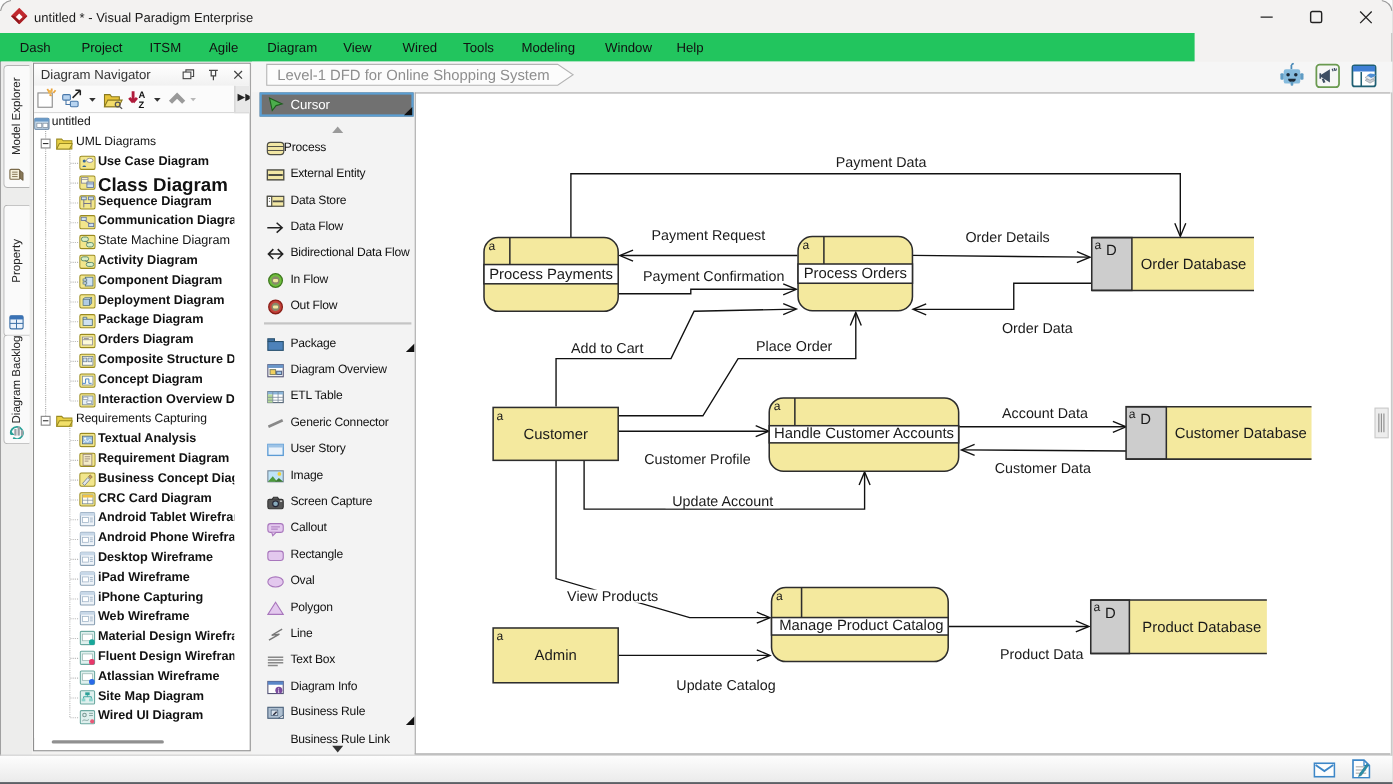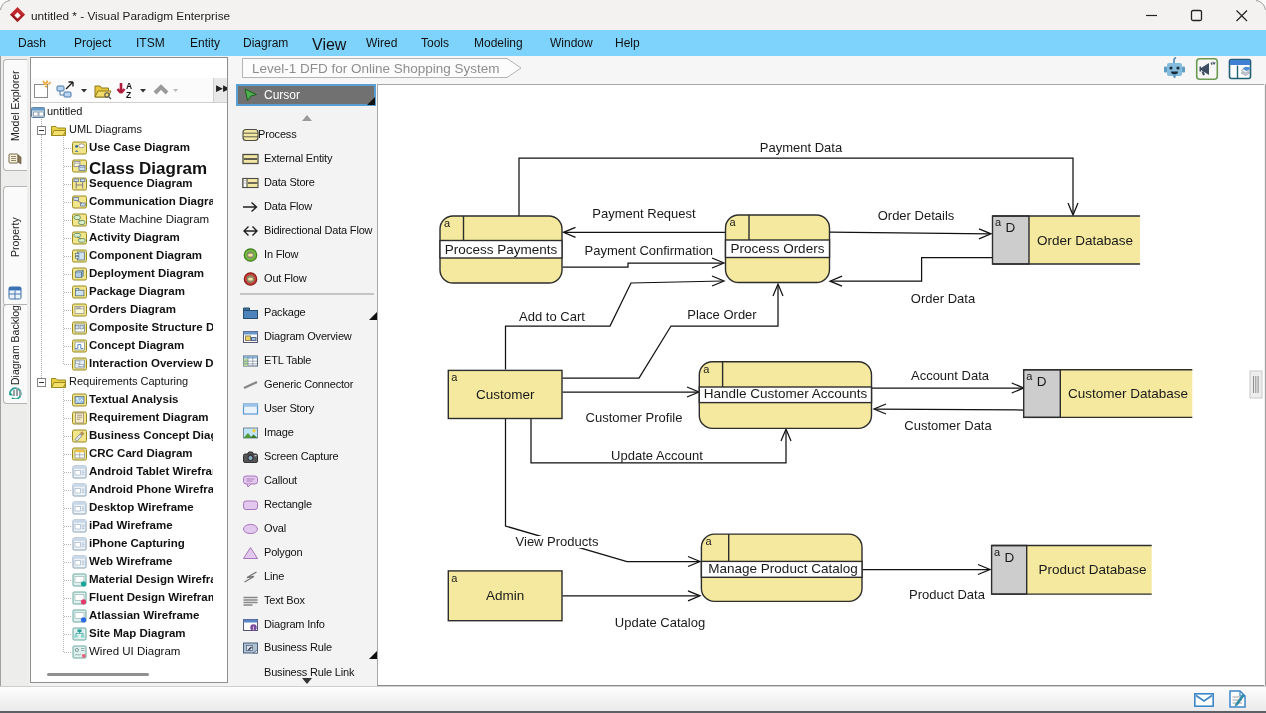--- a/index.html
+++ b/index.html
@@ -15,27 +15,27 @@
       <path d="M0 7.5 L7.5 15 L7.5 12.2 L2.8 7.5 Z" fill="#8e161b"></path>
       <path d="M7.5 15 L15 7.5 L12.2 7.5 L7.5 12.2 Z" fill="#a81f24"></path>
     </svg>
 <div style="position:absolute;left:31px;top:9px;font-size:11.8px;color:#1b1b1b">untitled * - Visual Paradigm Enterprise</div>
 <svg style="position:absolute;left:1140px;top:5px" width="120" height="20" viewBox="0 0 120 20">
       <path d="M6 10.5 H17" stroke="#222" stroke-width="1.2" fill="none"></path>
       <rect x="51.5" y="5.5" width="10" height="10" rx="1.5" stroke="#222" stroke-width="1.3" fill="none"></rect>
       <path d="M96.5 5.5 L107 16 M107 5.5 L96.5 16" stroke="#222" stroke-width="1.2"></path>
     </svg>
 </div>
-<div style="position:absolute;left:0;top:30px;width:1266px;height:26px;background:#7dd3fc">
+<div style="position:absolute;left:0;top:30px;width:1086px;height:26px;background:#22c55e">
 <div style="position:absolute;left:18px;top:6px;font-size:12px;color:#111">Dash</div>
 <div style="position:absolute;left:74px;top:6px;font-size:12px;color:#111">Project</div>
 <div style="position:absolute;left:136px;top:6px;font-size:12px;color:#111">ITSM</div>
-<div style="position:absolute;left:190px;top:6px;font-size:12px;color:#111">Entity</div>
+<div style="position:absolute;left:190px;top:6px;font-size:12px;color:#111">Agile</div>
 <div style="position:absolute;left:243px;top:6px;font-size:12px;color:#111">Diagram</div>
-<div style="position:absolute;left:312px;top:6px;font-size:16px;color:#111">View</div>
+<div style="position:absolute;left:312px;top:6px;font-size:12px;color:#111">View</div>
 <div style="position:absolute;left:366px;top:6px;font-size:12px;color:#111">Wired</div>
 <div style="position:absolute;left:421px;top:6px;font-size:12px;color:#111">Tools</div>
 <div style="position:absolute;left:474px;top:6px;font-size:12px;color:#111">Modeling</div>
 <div style="position:absolute;left:550px;top:6px;font-size:12px;color:#111">Window</div>
 <div style="position:absolute;left:615px;top:6px;font-size:12px;color:#111">Help</div>
 </div>
 <div style="position:absolute;left:1px;top:56px;width:28px;height:630px;background:#ededec"></div>
 <div style="position:absolute;left:3px;top:59px;width:24px;height:112px;background:#fafafa;border:1px solid #b4b4b4;border-right:none;border-radius:4px 0 0 4px;box-sizing:border-box"></div>
 <div style="position:absolute;left:5px;top:63px;width:20px;height:86px;writing-mode:vertical-rl;transform:rotate(180deg);font-size:10.5px;color:#222;display:flex;align-items:center;justify-content:center;white-space:nowrap">Model Explorer</div>
 <svg style="position:absolute;left:7px;top:150px" width="16" height="16" viewBox="0 0 16 16">
@@ -61,20 +61,29 @@
   </svg>
 <svg style="position:absolute;left:0;top:0" width="10" height="10" viewBox="0 0 10 10">
     <path d="M0 0 H10 C4 1 1 4 0 10 Z" fill="#fbfbfb"></path>
     <path d="M10 0.5 C4.5 1.5 1.5 4.5 0.5 10" stroke="#9a9a9a" stroke-width="1" fill="none"></path>
   </svg>
 <svg style="position:absolute;left:1256px;top:0" width="10" height="10" viewBox="0 0 10 10">
     <path d="M10 0 H0 C6 1 9 4 10 10 Z" fill="#fbfbfb"></path>
     <path d="M0 0.5 C5.5 1.5 8.5 4.5 9.5 10" stroke="#9a9a9a" stroke-width="1" fill="none"></path>
   </svg>
 <div style="position:absolute;left:30px;top:57px;width:198px;height:626px;background:#fff;border:1px solid #8f8f8f;box-sizing:border-box;overflow:hidden">
+<div style="position:absolute;left:0;top:0;width:196px;height:20px;background:linear-gradient(#ffffff,#f1f1f1)">
+      <div style="position:absolute;left:6px;top:3px;font-size:12px;color:#333">Diagram Navigator</div>
+      <svg style="position:absolute;left:132px;top:3px" width="62" height="14" viewBox="0 0 62 14">
+        <rect x="3.5" y="4.5" width="7" height="6" stroke="#444" fill="none"></rect>
+        <path d="M6 4.5 v-2 h7 v6 h-2" stroke="#444" fill="none"></path>
+        <path d="M27 3 h8 M29 3 v5 h4 v-5 M31 8 v4" stroke="#444" stroke-width="1.1" fill="none"></path>
+        <path d="M50 3.5 l7 7 M57 3.5 l-7 7" stroke="#444" stroke-width="1.2"></path>
+      </svg>
+    </div>
 <div style="position:absolute;left:0;top:20px;width:196px;height:24px;background:#fbfbfb;border-bottom:1px solid #d0d0d0">
 <svg style="position:absolute;left:2px;top:2px" width="192" height="20" viewBox="0 0 192 20">
         <rect x="1.5" y="4.5" width="13" height="13" fill="#fff" stroke="#8a8a8a"></rect>
         <path d="M10 1 l2 3 M14 0.5 l0 3 M17.5 2 l-2 2.5 M12 6 l2 1" stroke="#e8a33d" stroke-width="1.6"></path>
         <rect x="11" y="2" width="3" height="3" fill="#f0b64d"></rect>
         <rect x="24" y="6" width="7" height="5" rx="1" fill="#b8d4f0" stroke="#4a78aa"></rect>
         <rect x="31" y="12" width="7" height="5" rx="1" fill="#b8d4f0" stroke="#4a78aa"></rect>
         <path d="M27 11 v4 h4" stroke="#4a78aa" fill="none"></path>
         <path d="M33 9 l7 -7 M40 2 v4.5 M40 2 h-4.5" stroke="#222" stroke-width="1.4" fill="none"></path>
         <path d="M48 9 l3 3.5 3 -3.5 z" fill="#333"></path>
@@ -329,21 +338,21 @@
         <path d="M7.5 5 v1.2 M4 8 v-1.6 h7 v1.6" stroke="#2aa198" stroke-width="0.8" fill="none"></path>
       </svg>
 <div style="position:absolute;left:58px;top:524px;font-size:11.5px;font-weight:bold;color:#111;white-space:nowrap">Site Map Diagram</div>
 <div style="position:absolute;left:33px;top:549px;width:7px;height:1px;border-top:1px dotted #b8b8b8"></div>
 <svg style="position:absolute;left:41px;top:542px" width="15" height="14" viewBox="0 0 15 14">
         <rect x="1" y="1" width="13" height="12" rx="1" fill="#dff0ee" stroke="#6aa8a0"></rect>
         <circle cx="4.8" cy="5" r="1.6" fill="none" stroke="#7a9a96"></circle>
         <path d="M2.8 10.5 c2 -2.5 4 1 6 -1.5 M9 3.5 h3.5 M9 5.5 h3.5" stroke="#7a9a96" stroke-width="0.8" fill="none"></path>
         <circle cx="11.8" cy="10.8" r="1.9" fill="#e85a78"></circle>
       </svg>
-<div style="position:absolute;left:58px;top:542px;font-size:11.5px;font-weight:normal;color:#111;white-space:nowrap">Wired UI Diagram</div>
+<div style="position:absolute;left:58px;top:542px;font-size:11.5px;font-weight:bold;color:#111;white-space:nowrap">Wired UI Diagram</div>
 </div>
 <div style="position:absolute;left:16px;top:615px;width:102px;height:3px;background:#909090;border-radius:2px"></div>
 </div>
 <div style="position:absolute;left:229px;top:56px;width:1037px;height:28px;background:#f6f6f6"></div>
 <svg style="position:absolute;left:240px;top:57px" width="285" height="24" viewBox="0 0 285 24">
     <path d="M2.5 1.5 H267 L281 11 L267 20.5 H2.5 Z" fill="#fcfcfc" stroke="#b4b4b4"></path>
   </svg>
 <div style="position:absolute;left:252px;top:61px;font-size:13.5px;color:#8e8e8e">Level-1 DFD for Online Shopping System</div>
 <svg style="position:absolute;left:1163px;top:57px" width="90" height="24" viewBox="0 0 90 24">
     <path d="M11 2 v4 M11 2 l2 -1.5" stroke="#4a8ab8" stroke-width="1.6" fill="none"></path>

